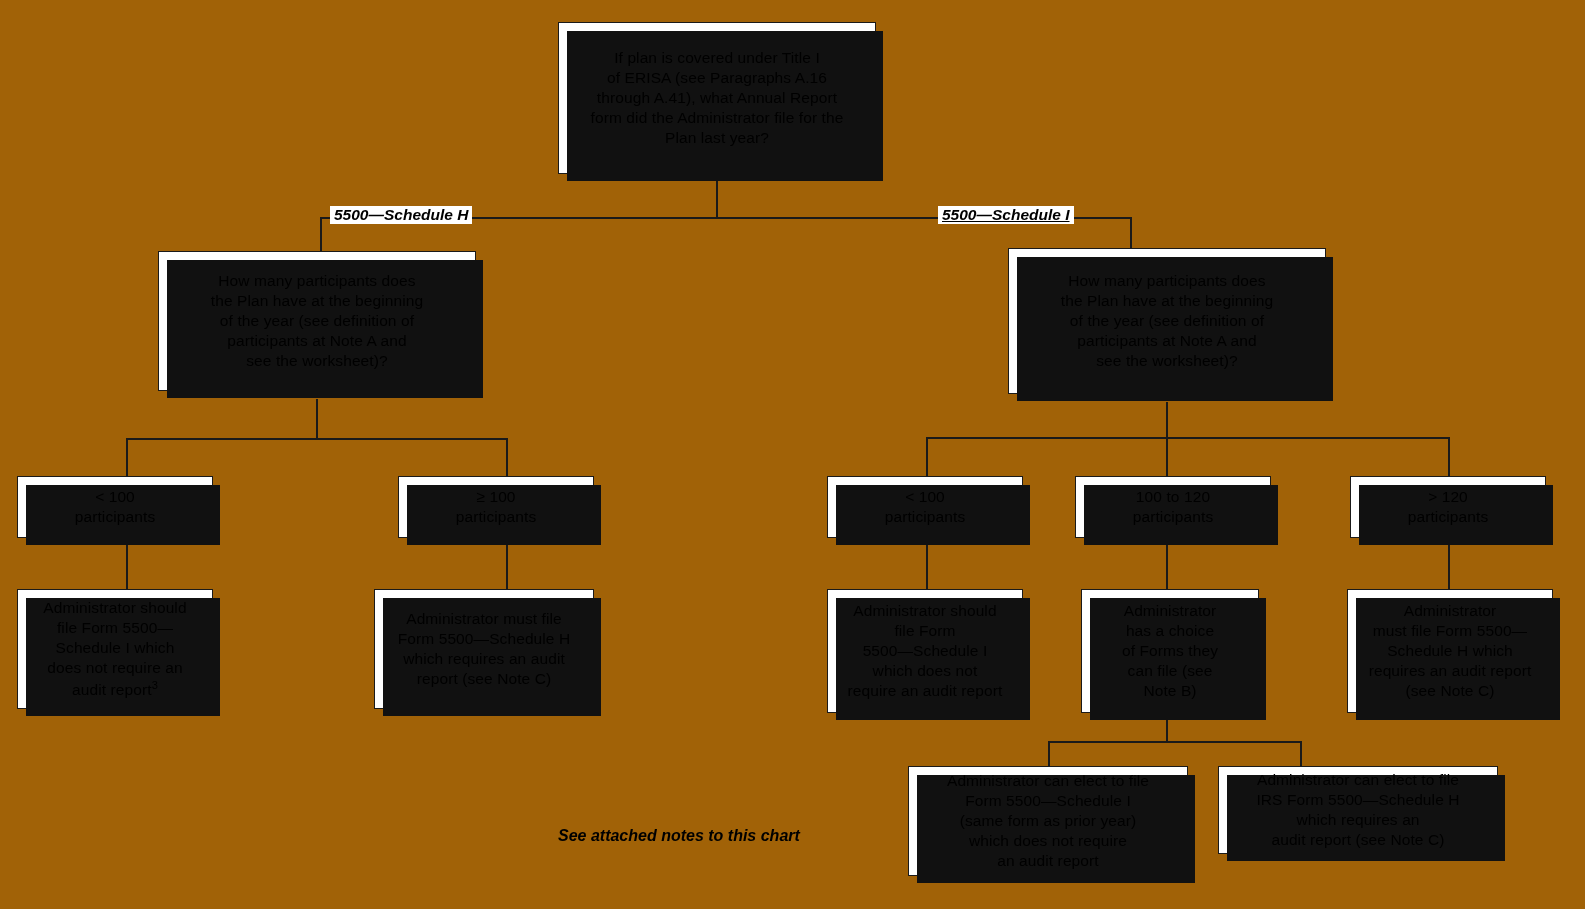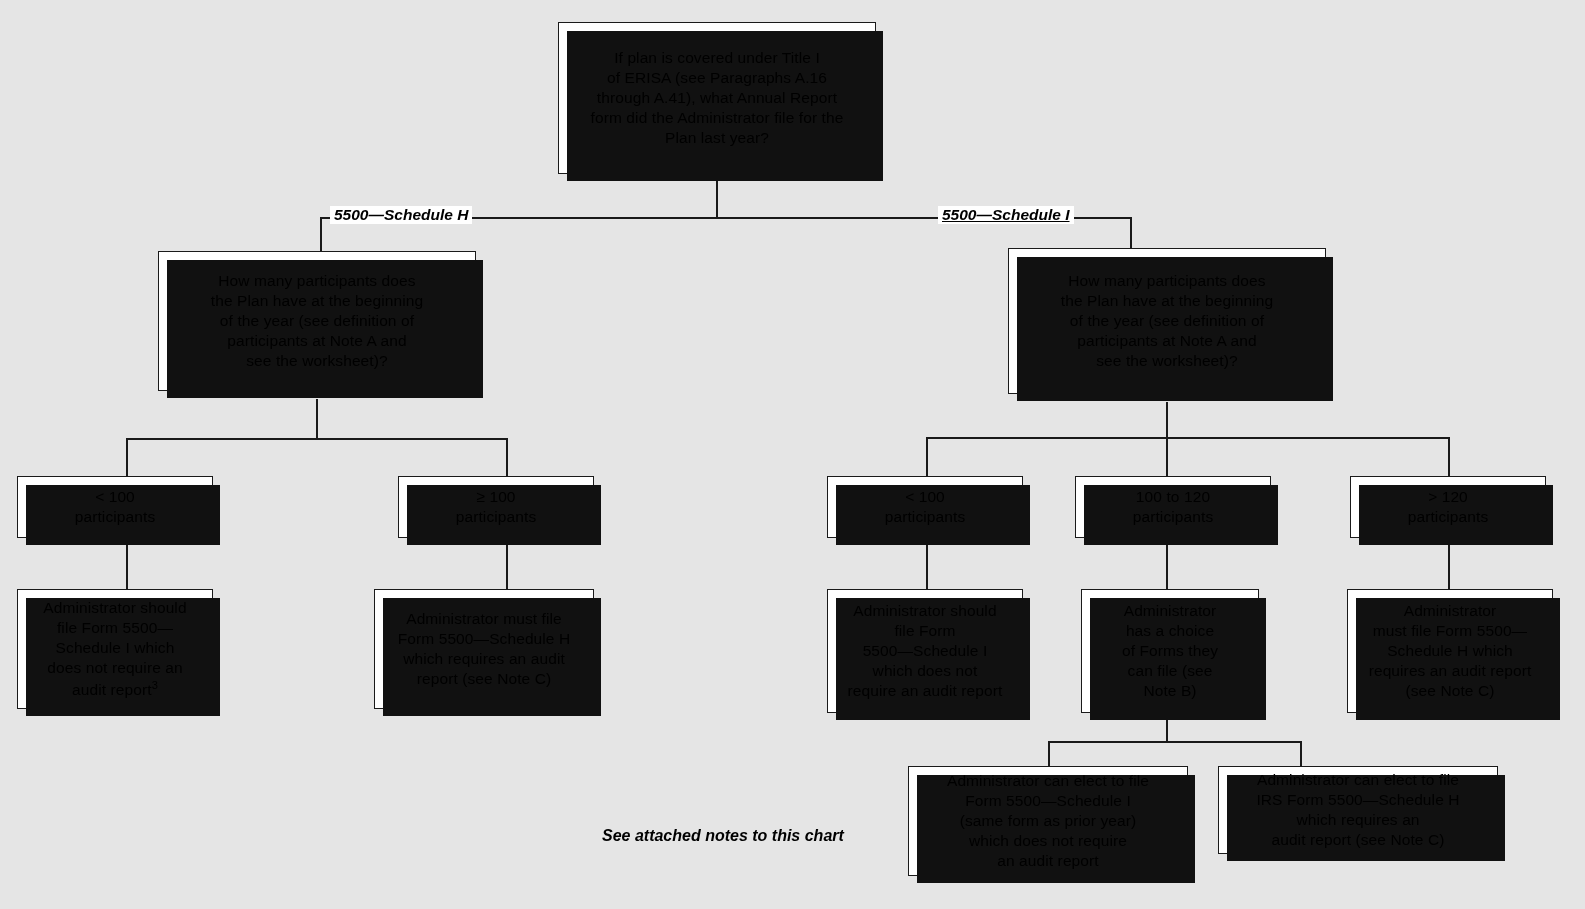--- a/index.html
+++ b/index.html
@@ -9,21 +9,21 @@
     background: #ffffff;
   }
   body {
     font-family: "Liberation Sans", sans-serif;
     color: #000000;
   }
   #chart-root {
     position: relative;
     width: 1585px;
     height: 909px;
-    background: #e5e5e5;
+    background: #a16207;
     overflow: hidden;
   }
 
   
   .node {
     position: absolute;
     box-sizing: border-box;
     background: #ffffff;
     border: 1.5px solid #1a1a1a;
     display: flex;
@@ -221,15 +221,15 @@
 an audit report</span>
   </div>
 
   <div class="node" style="left:1218px; top:766px; width:280px; height:88px;">
     <span class="txt">Administrator can elect to file
 IRS Form 5500—Schedule H
 which requires an
 audit report (see Note C)</span>
   </div>
 
-  <div id="footer-note" style="left:558px; top:827px;margin-left:44px;">See attached notes to this chart</div>
+  <div id="footer-note" style="left:558px; top:827px;">See attached notes to this chart</div>
 
 </div>
 
 </body></html>

